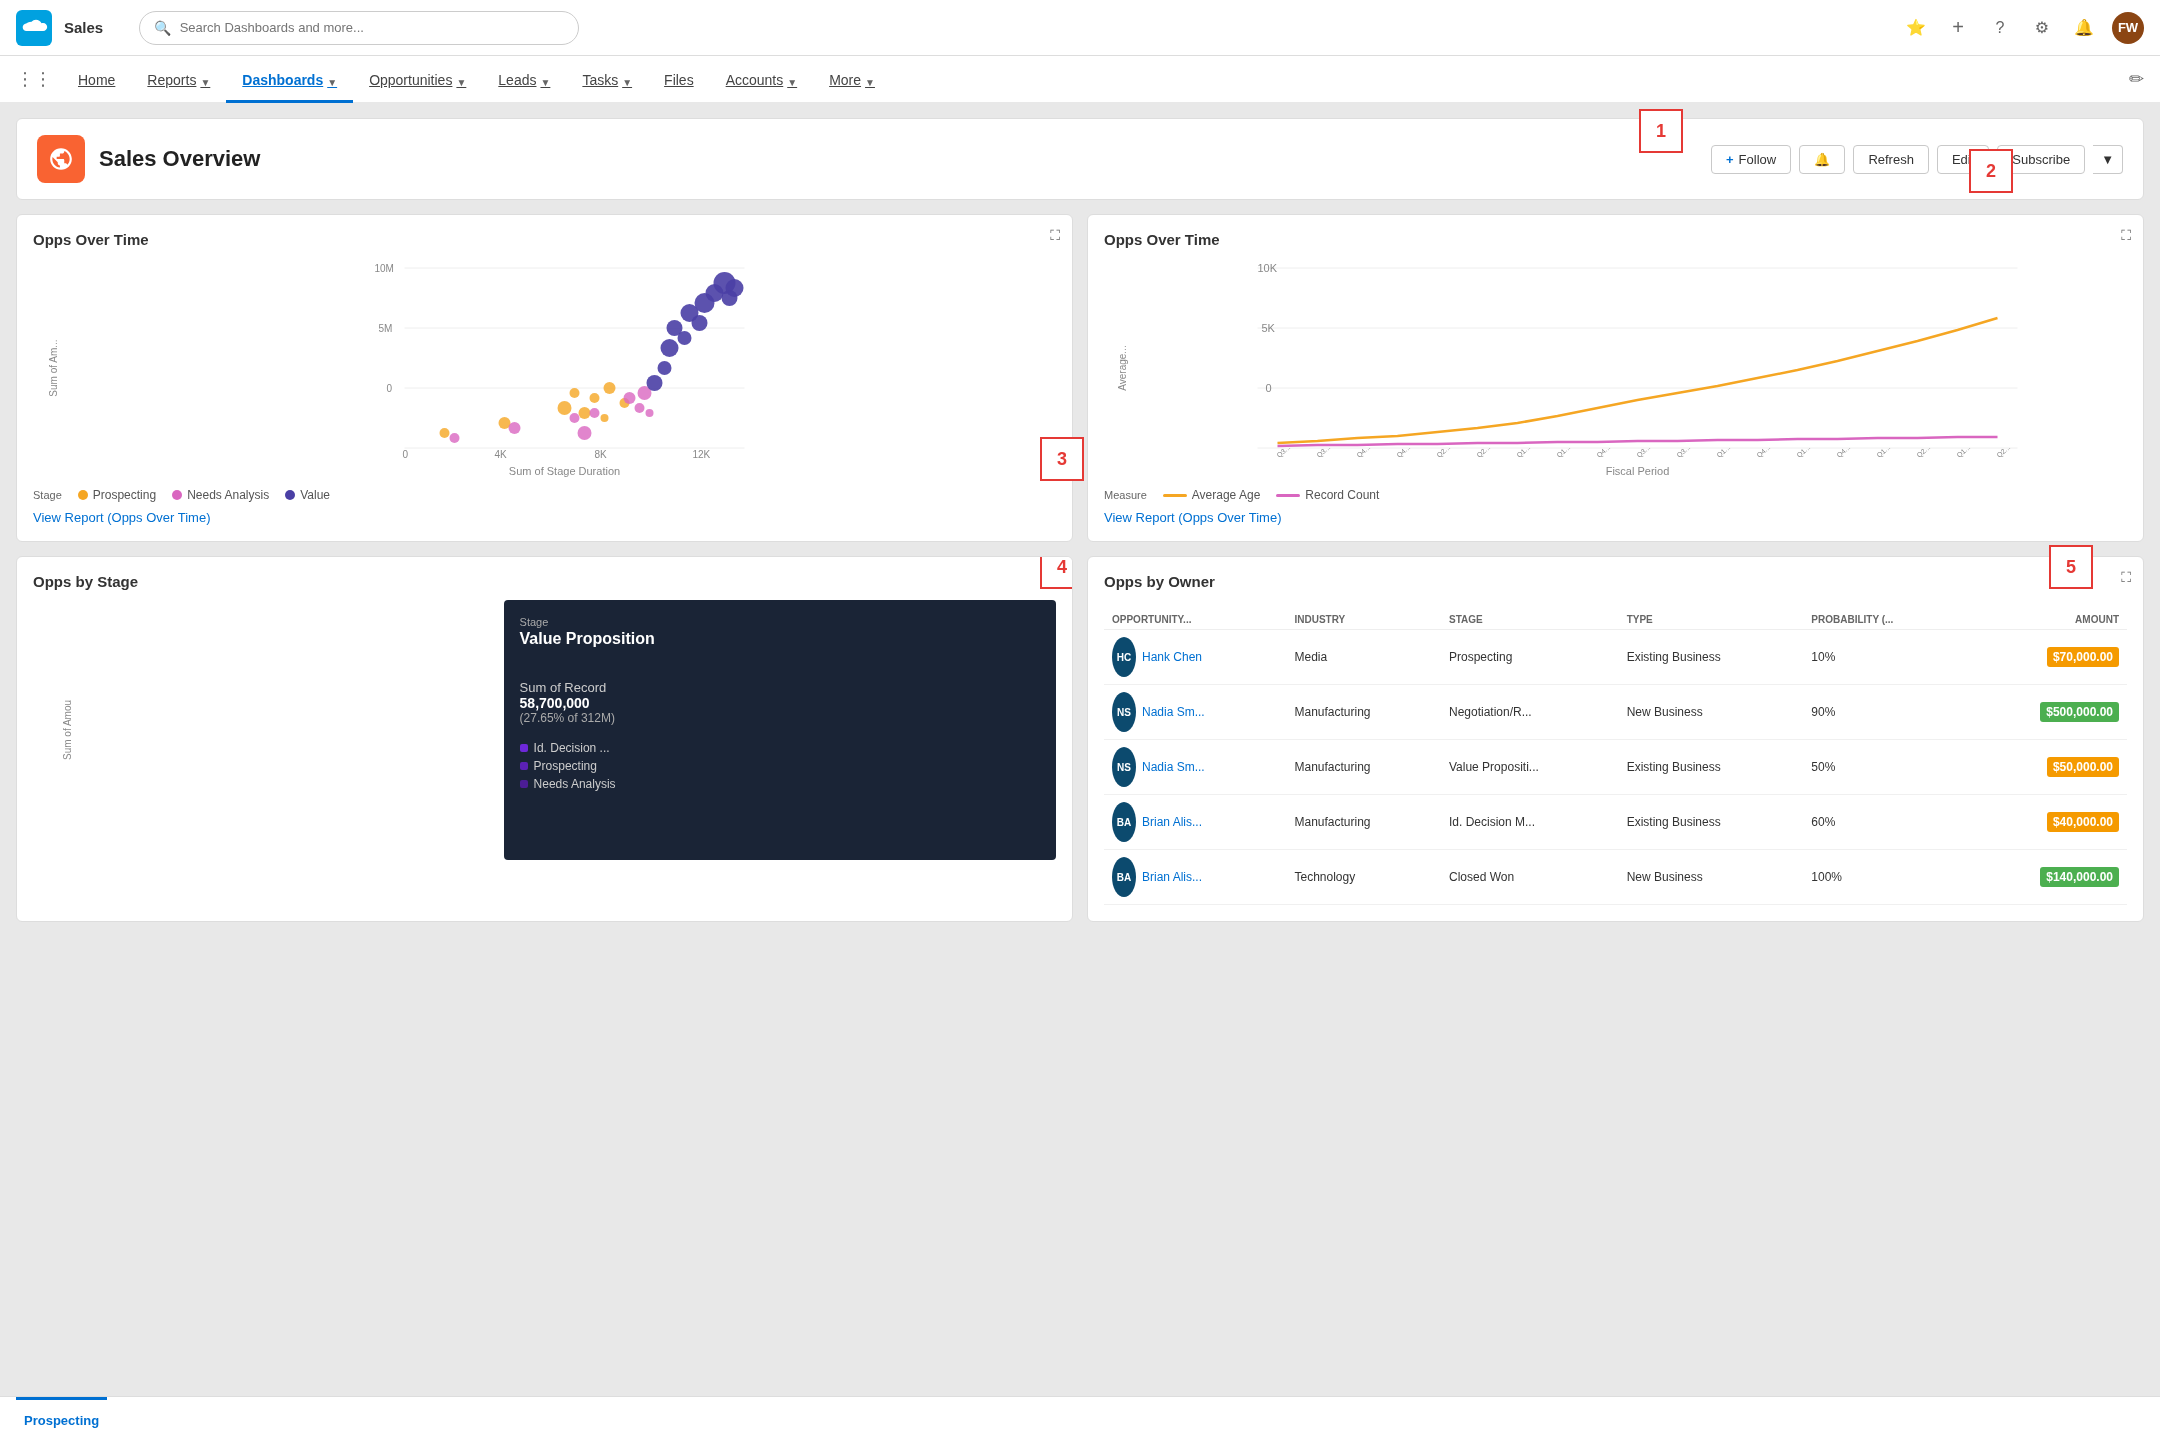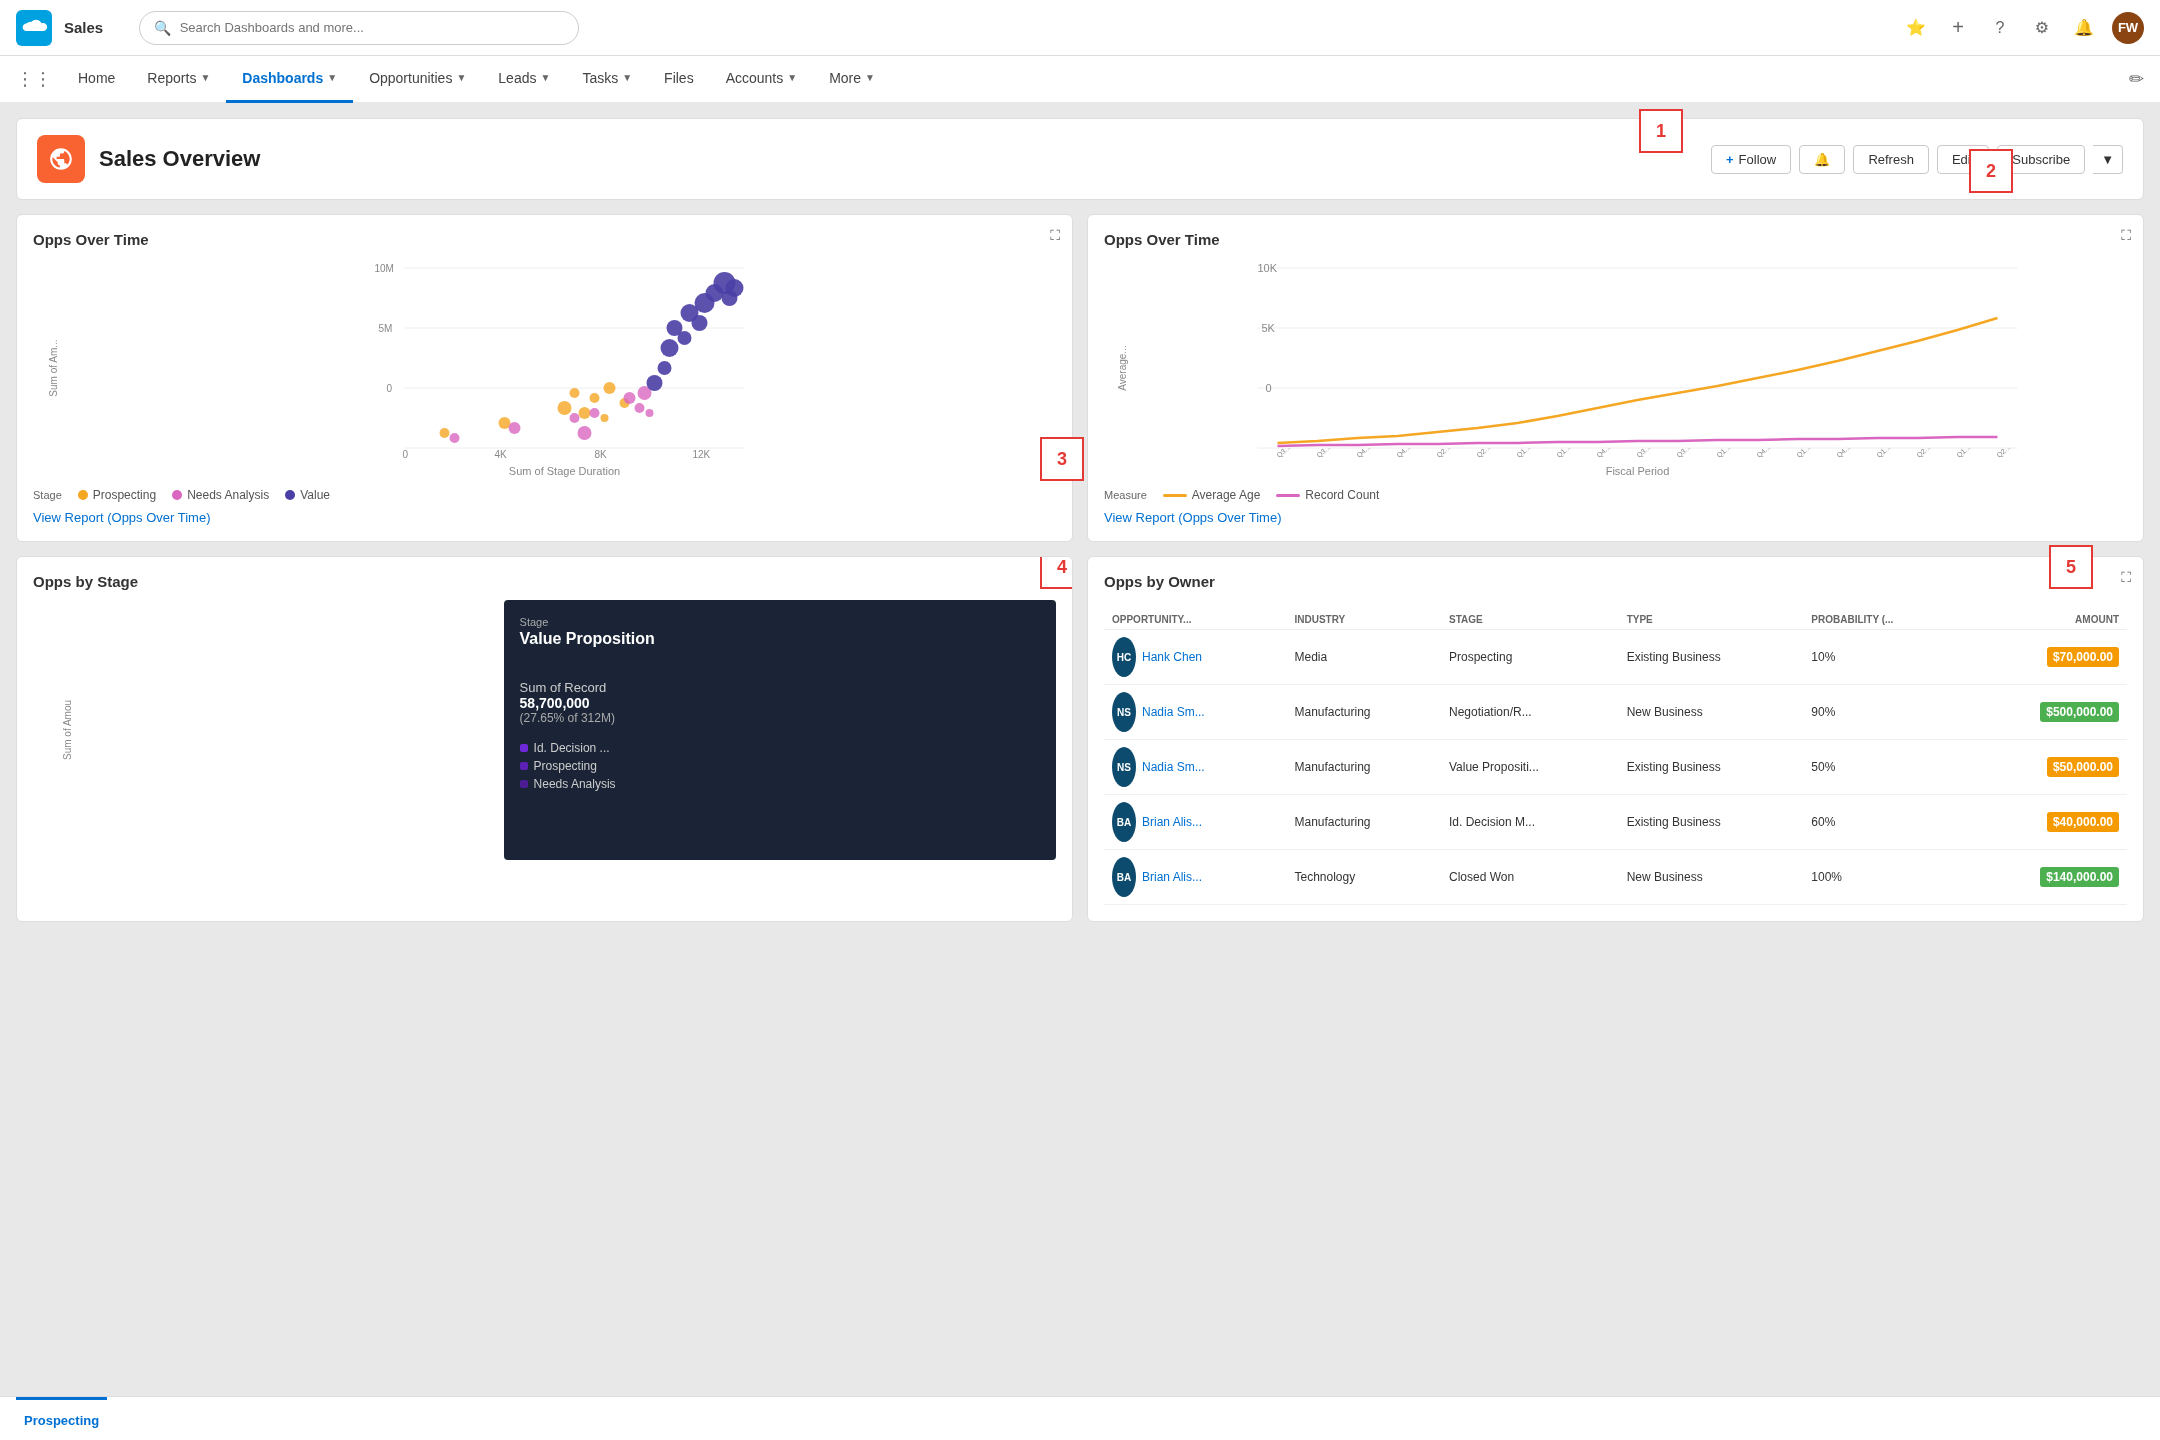--- a/index.html
+++ b/index.html
@@ -62,25 +62,26 @@
       height: 48px;
       display: flex; align-items: center;
       padding: 0 16px;
       gap: 0;
     }
     .app-grid-icon {
       margin-right: 10px; color: #666; font-size: 18px; cursor: pointer;
     }
     .nav-item {
       padding: 12px 16px; height: 48px;
-      display: flex; align-items: center;
+      display: flex; align-items: flex-end;
       font-size: 14px; color: #444; cursor: pointer;
       border-bottom: 3px solid transparent;
       white-space: nowrap;
       position: relative;
+      text-decoration: underline;
     }
     .nav-item.active {
       color: #0070d2; border-bottom: 3px solid #0070d2; font-weight: 600;
     }
     .nav-item .chevron {
       margin-left: 4px; font-size: 10px; color: #666;
     }
     .edit-icon-nav {
       margin-left: auto; font-size: 18px; color: #666; cursor: pointer;
     }

